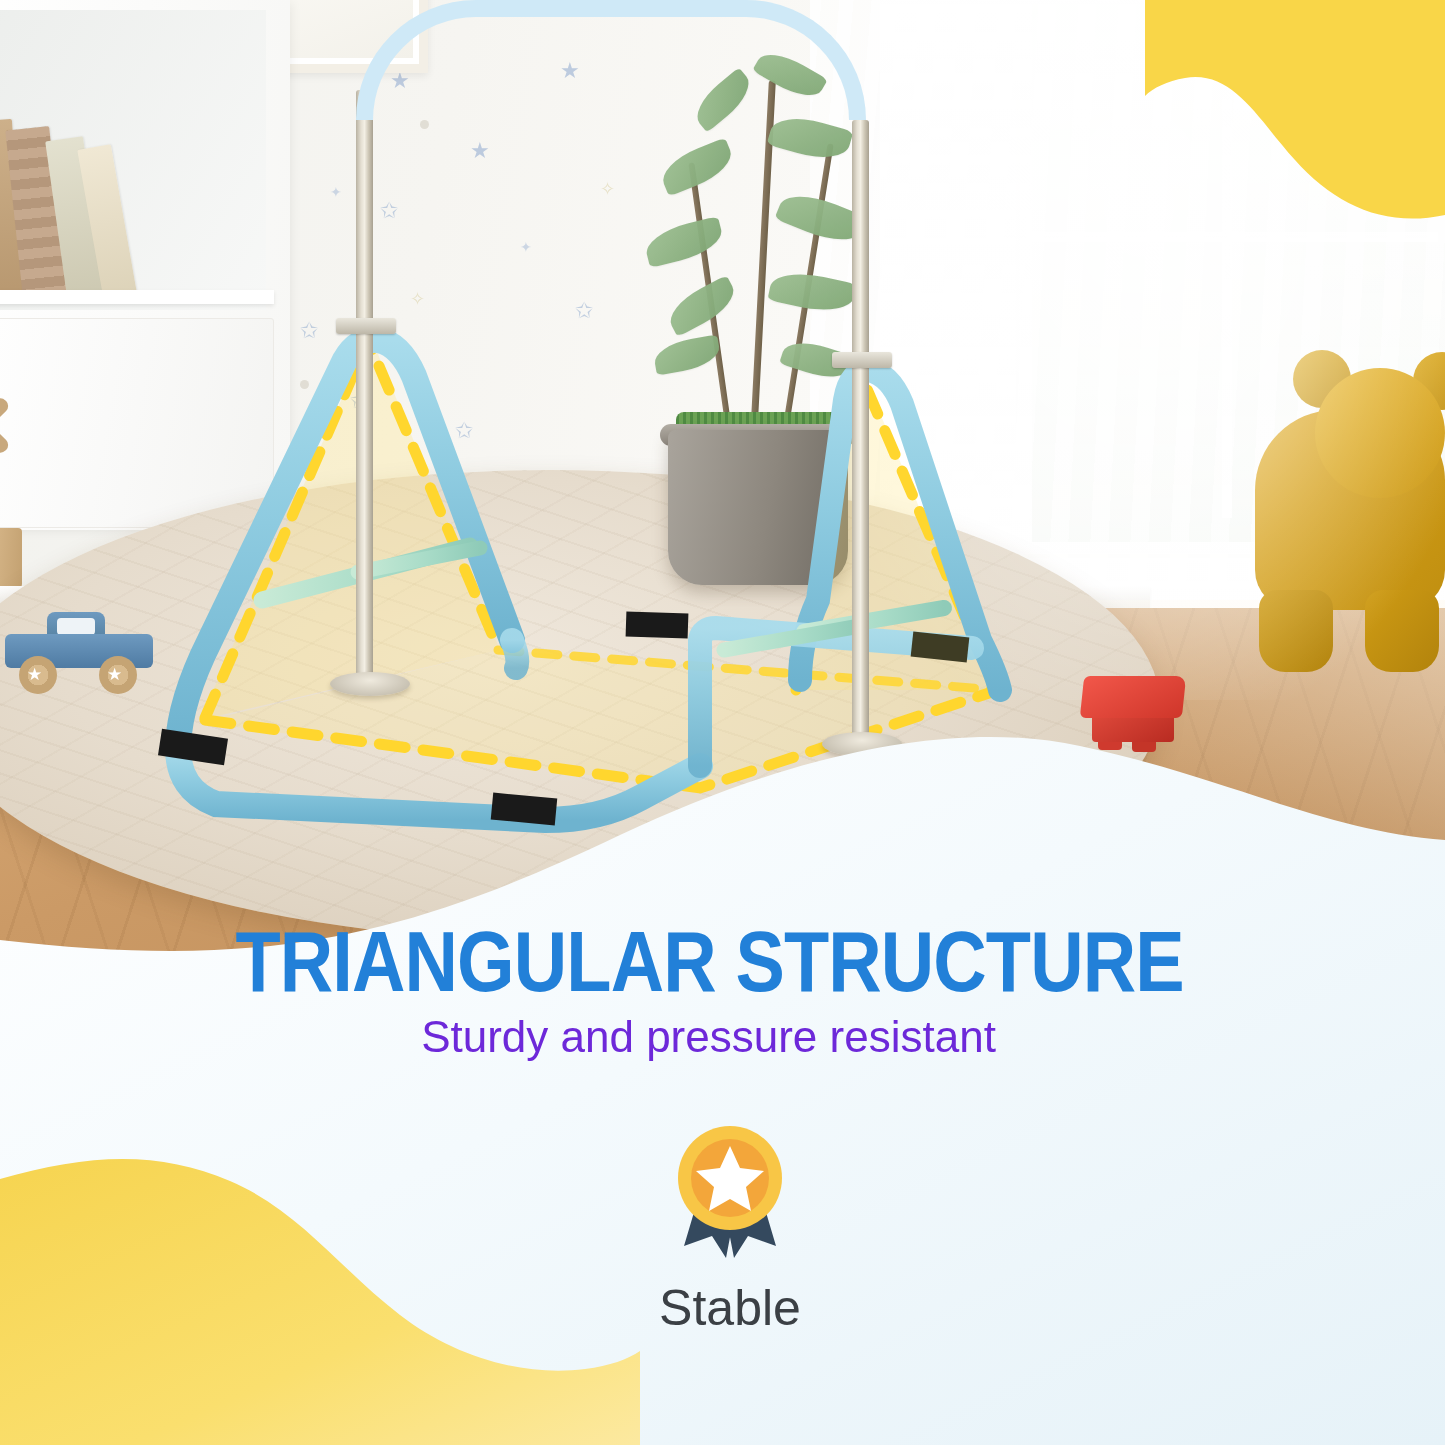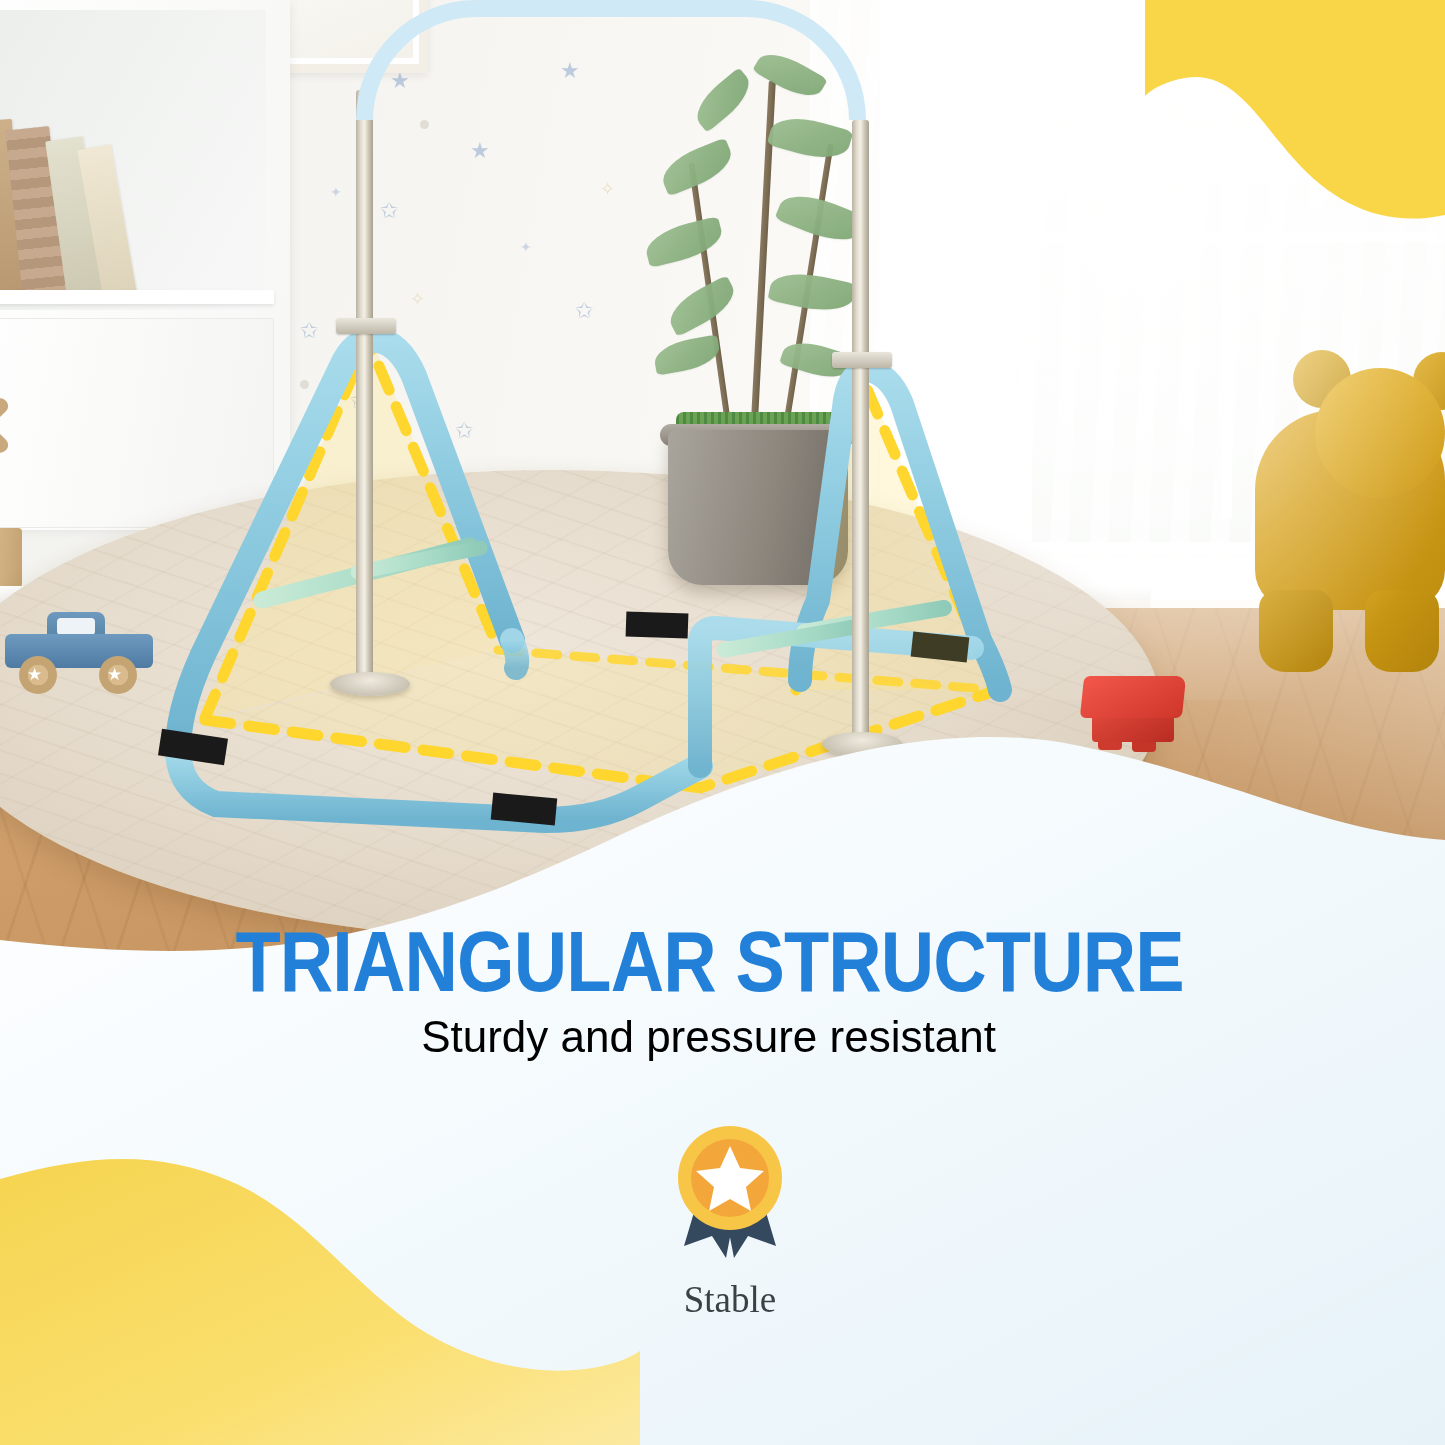--- a/index.html
+++ b/index.html
@@ -198,35 +198,35 @@
     font-family:"Liberation Sans", sans-serif;
     font-weight:bold;font-size:86px;letter-spacing:-1px;
     color:#2280d8;
     transform:scaleX(.86);transform-origin:center;
     white-space:nowrap;
   }
   .subline{
     position:absolute;left:0;top:1012px;width:1445px;
     text-align:center;padding-right:28px;box-sizing:border-box;
     font-family:"Liberation Sans", sans-serif;
-    font-weight:400;font-size:44px;color:#000000;
+    font-weight:400;font-size:44px;color:#6d28d9;
     white-space:nowrap;
   }
 
   
   .features{
     position:absolute;left:60px;top:1115px;width:1340px;height:300px;
     display:flex;align-items:flex-start;justify-content:space-around;
   }
   .feat{width:400px;display:flex;flex-direction:column;align-items:center;}
   .feat-icon{height:150px;display:flex;align-items:center;justify-content:center;}
   .feat-label{
     margin-top:14px;text-align:center;
-    font-family:Liberation Serif, serif;
-    font-size:37px;font-weight:400;color:#3b4045;line-height:1.16;
+    font-family:Liberation Sans, sans-serif;
+    font-size:50px;font-weight:400;color:#3b4045;line-height:1.16;
     white-space:pre-line;
   }
   .feat.shift{transform:translateY(-10px);}
 
   
   .blob-tr{position:absolute;right:0;top:0;width:300px;height:230px;}
   .blob-bl{position:absolute;left:0;bottom:0;width:640px;height:330px;}
 </style>
 </head>
 <body>

